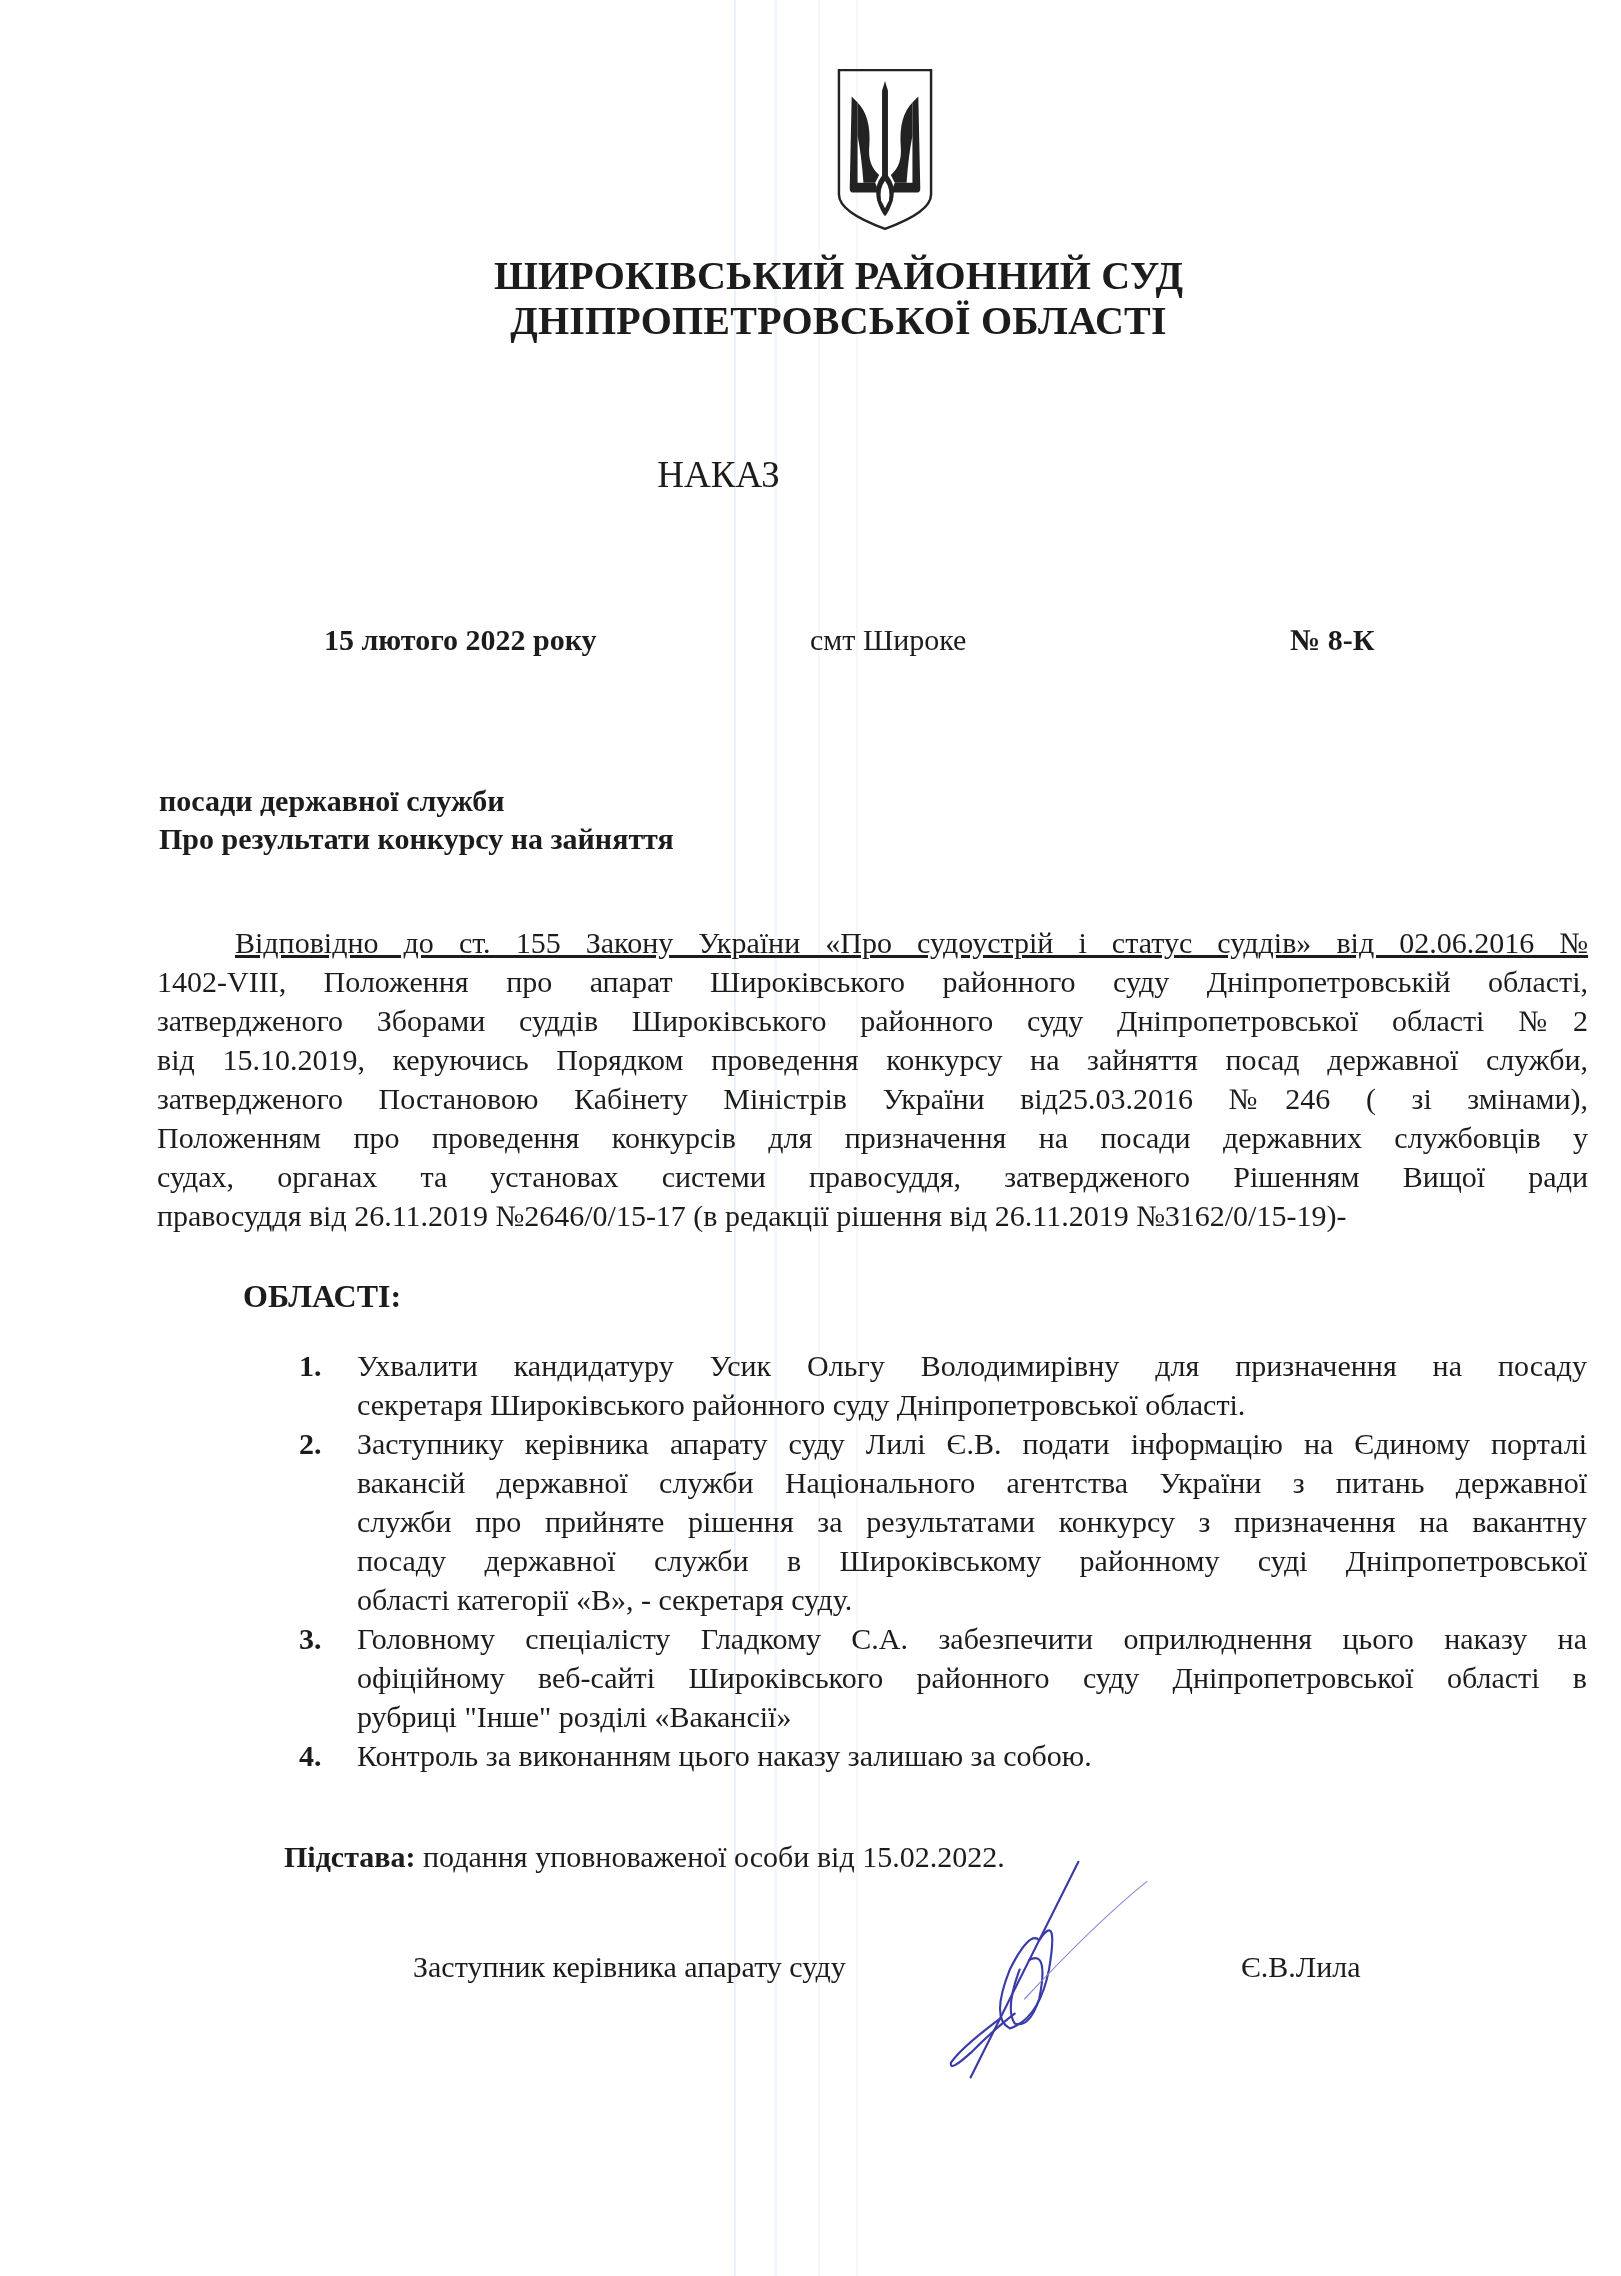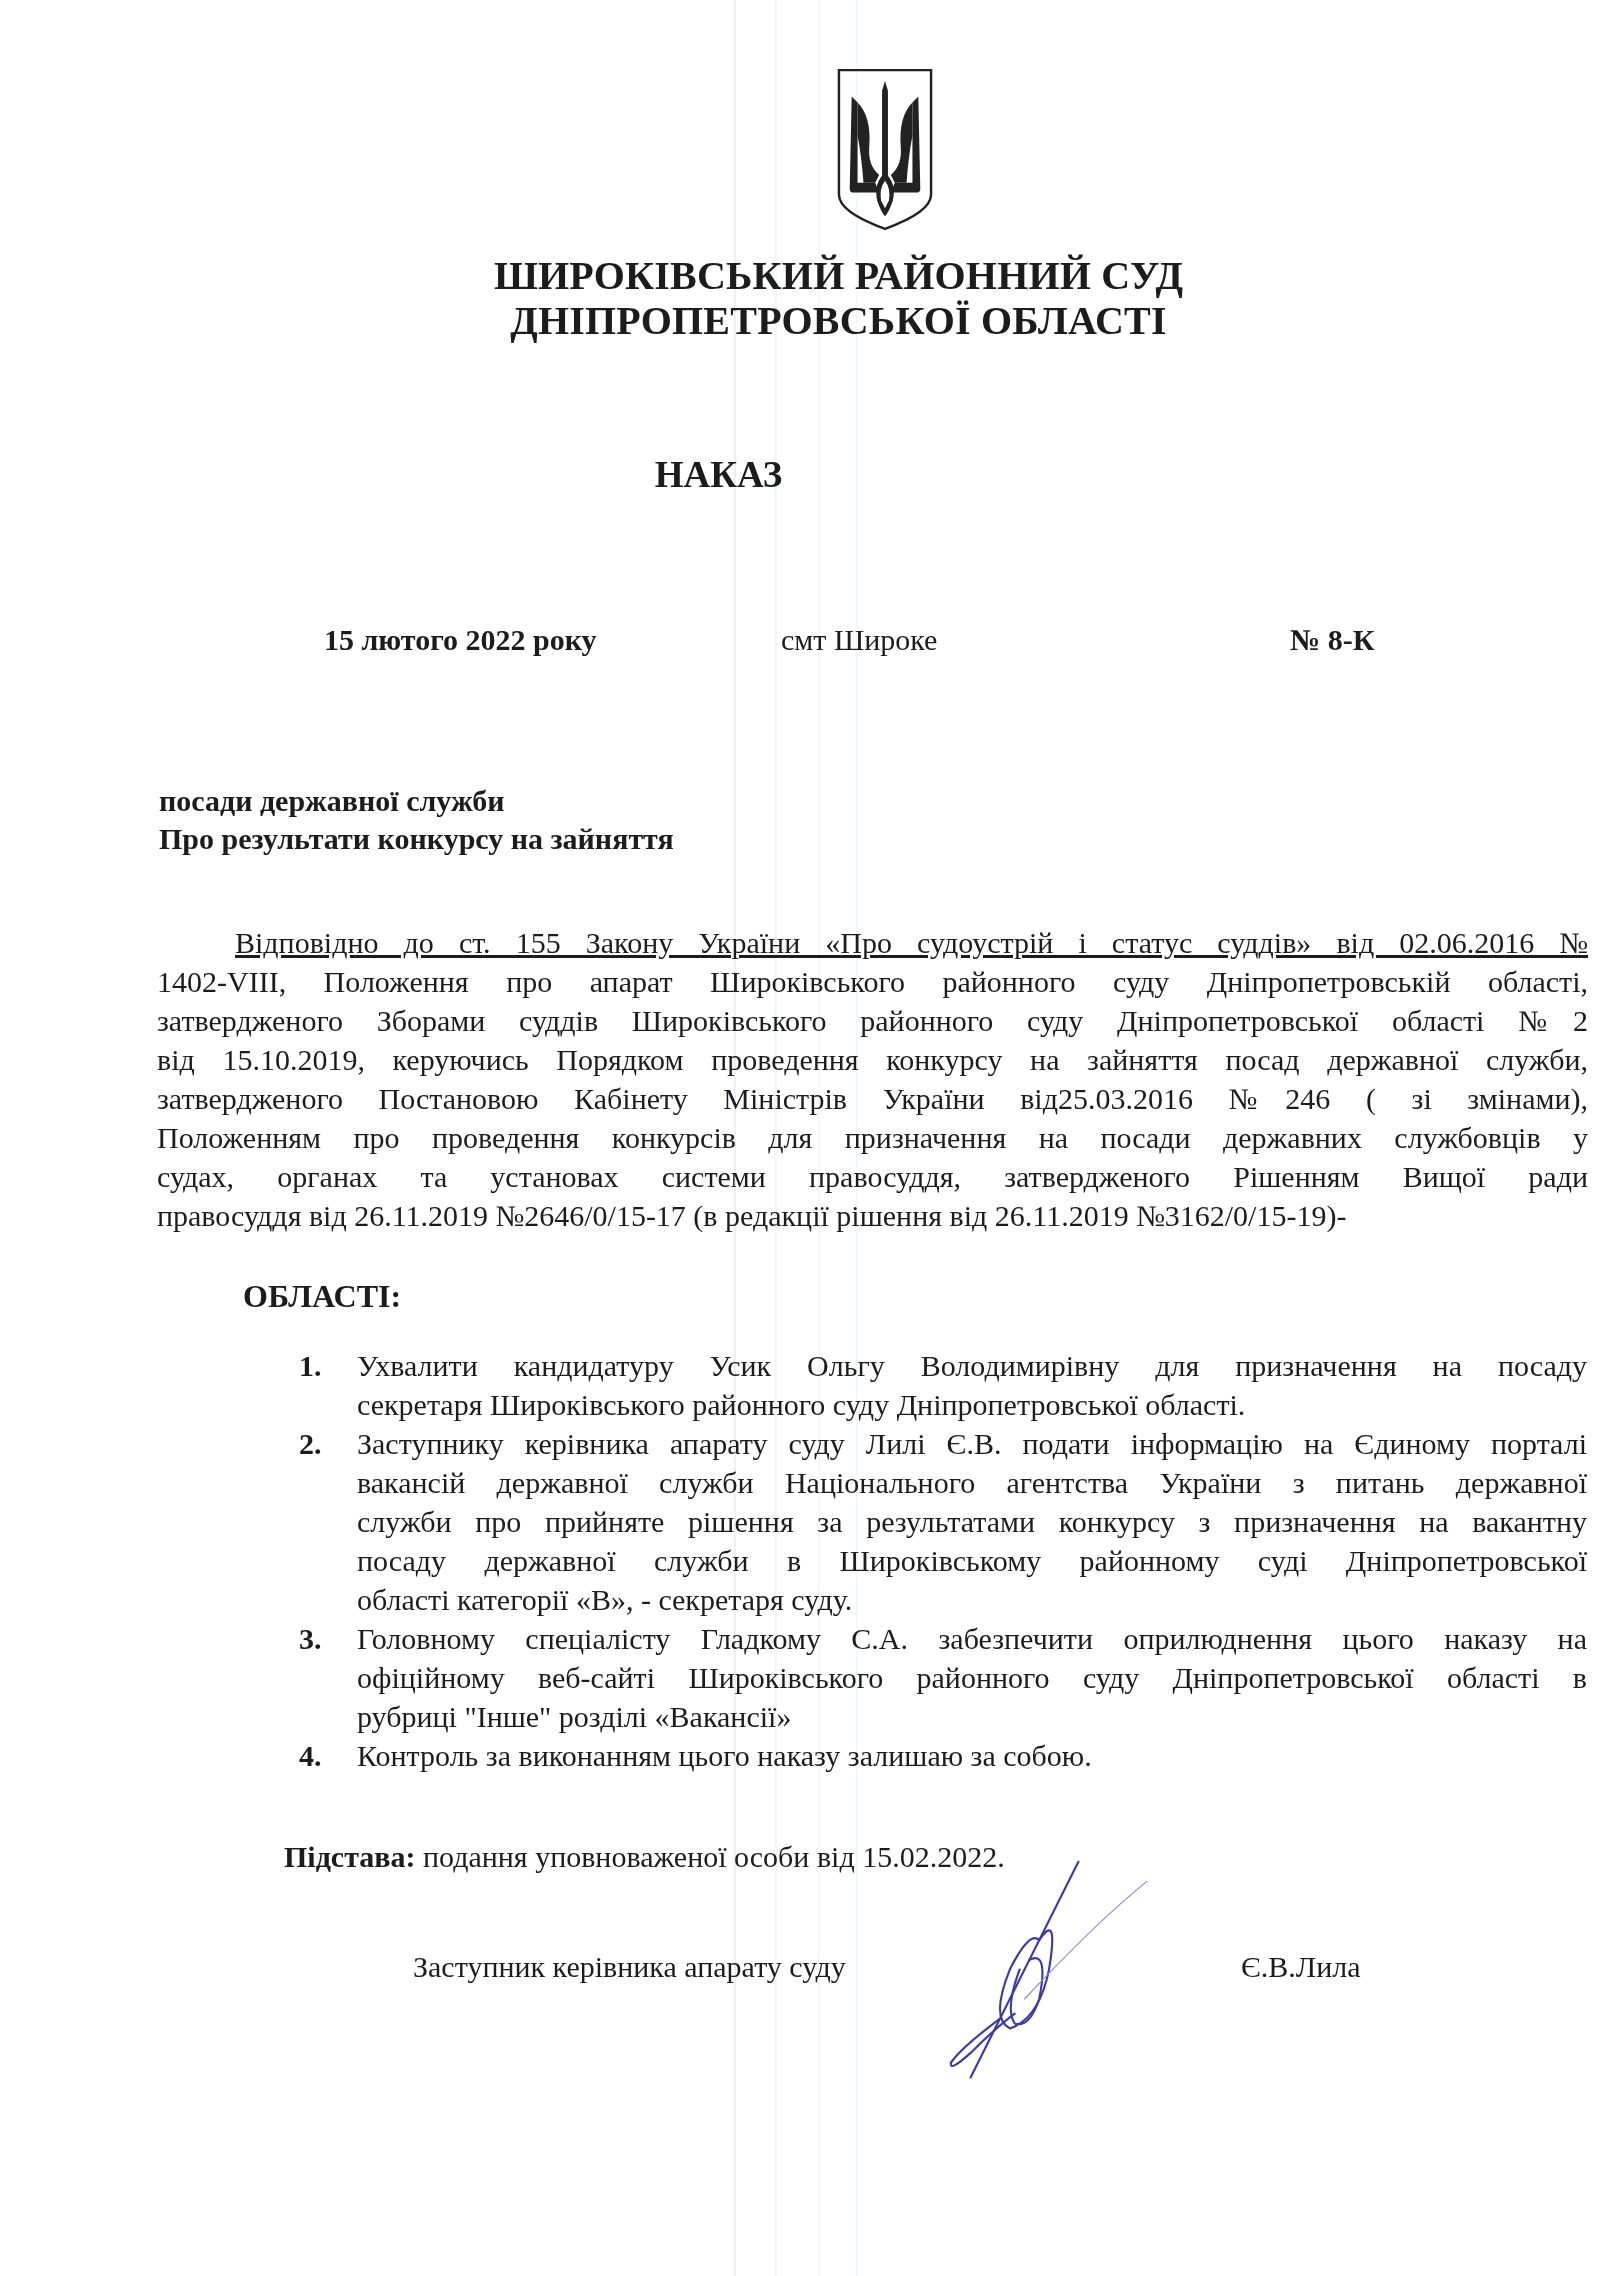--- a/index.html
+++ b/index.html
@@ -4,25 +4,25 @@
 <style>
   html, body { margin: 0; padding: 0; background: #ffffff; }
   body { width: 1621px; height: 2277px; position: relative; overflow: hidden;
          font-family: "Liberation Serif", "DejaVu Serif", serif; color: #1c1c1c; }
   .streak { position: absolute; top: 0; height: 2277px; background: #d8e8f4; opacity: 0.6; }
   .abs { position: absolute; }
   .emblem { left: 836px; top: 67px; width: 98px; height: 165px; }
   .court-title { left: 0; width: 1621px; top: 253px; text-align: center; font-weight: bold;
                  font-size: 40px; line-height: 45px; letter-spacing: 0.2px; }
   .court-title div { padding-left: 56px; }
-  .order-title { left: 0; width: 1327px; top: 453px; text-align: center; font-weight: bold;
+  .order-title { left: 0; width: 1327px; top: 453px; text-align: center; font-weight: normal;
                  font-size: 37px; padding-left: 110px; box-sizing: border-box; }
   .row-text { top: 623px; font-size: 30px; }
   .date { left: 324px; font-weight: bold; }
-  .place { left: 781px; }
+  .place { left: 810px; }
   .number { left: 1290px; font-weight: bold; }
   .subject { left: 159px; top: 782px; font-weight: bold; font-size: 30px; line-height: 38px; }
   .preamble { left: 157px; width: 1431px; top: 923px; font-size: 30px; line-height: 39px;
               text-align: justify; text-indent: 78px; }
   .preamble span { display: block; text-align: justify; text-align-last: justify; text-indent: 0; }
   .preamble span.first { padding-left: 78px; text-decoration: underline; }
   .preamble span.last { text-align-last: left; }
   .orders-heading { left: 243px; top: 1278px; font-weight: bold; font-size: 32px; }
   .list { left: 299px; width: 1288px; top: 1346px; font-size: 30px; line-height: 39px; margin: 0; padding: 0; list-style: none; }
   .list li { position: relative; padding-left: 58px; }

